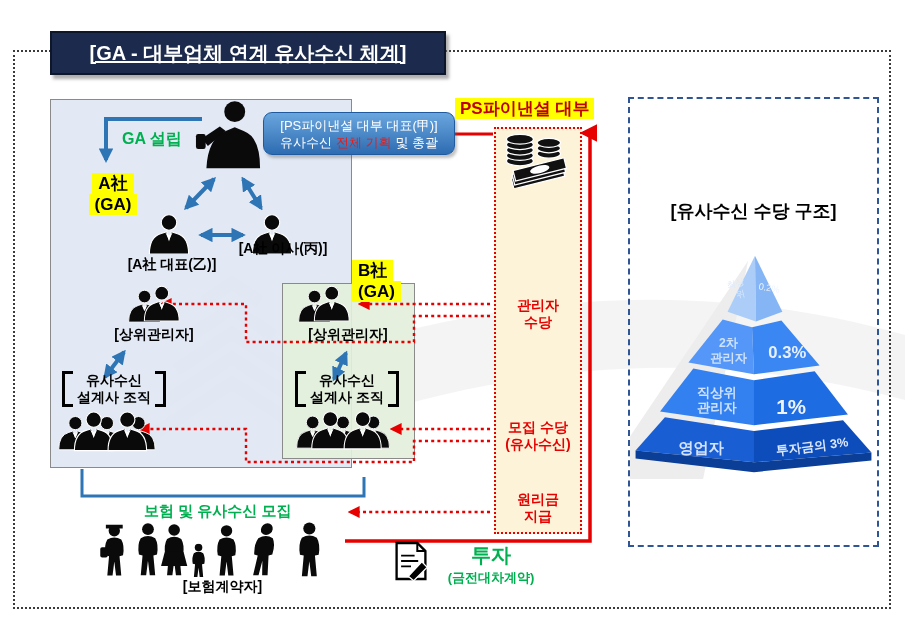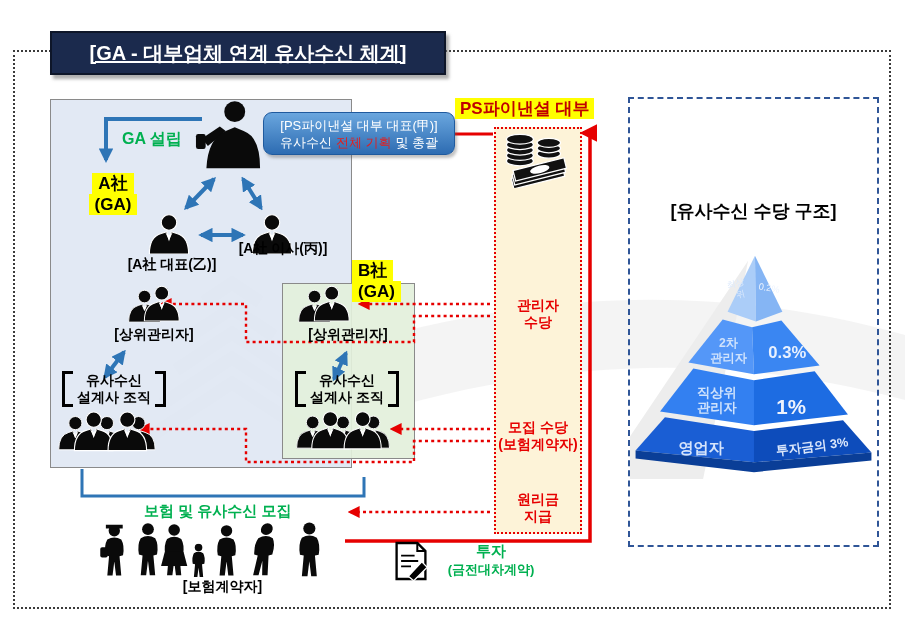--- a/index.html
+++ b/index.html
@@ -216,21 +216,21 @@
         <rect x="16" y="36" width="58" height="12" fill="#111" stroke="#fff" stroke-width="1.4"></rect>
         <ellipse cx="45" cy="42" rx="11" ry="4.2" fill="#fff"></ellipse>
       </g>
     </svg>
     <div class="fee" style="top:168px">
       <div>관리자</div>
       <div>수당</div>
     </div>
     <div class="fee" style="top:290px">
       <div>모집 수당</div>
-      <div>(보험계약자)</div>
+      <div>(유사수신)</div>
     </div>
     <div class="fee" style="top:362px">
       <div>원리금</div>
       <div>지급</div>
     </div>
   </div>
 
   <div class="abs z3 green" style="left:144px;top:502px;width:200px;font-size:15px">보험 및 유사수신 모집</div>
   <svg class="abs z3" style="left:92px;top:521px" width="256" height="58" viewBox="0 0 256 62">
     <g>
@@ -252,21 +252,21 @@
   </svg>
   <div class="abs z3 lbl" style="left:150px;top:578px;width:145px">[보험계약자]</div>
 
   <svg class="abs z3" style="left:393px;top:541px" width="36" height="40" viewBox="0 0 40 44">
     <path d="M4,2 H27 L36,11 V42 H4 Z" fill="#fff" stroke="#000" stroke-width="2.6"></path>
     <path d="M27,2 V11 H36" fill="none" stroke="#000" stroke-width="2.2"></path>
     <path d="M9,16 H24 M9,22 H28 M9,28 H20" stroke="#000" stroke-width="2"></path>
     <path d="M17,39 L32,23 L38,29 L23,44 Z" fill="#000" stroke="#fff" stroke-width="1.4"></path>
   </svg>
   <div class="abs z3" style="left:428px;top:542px;width:126px;text-align:center">
-    <div class="green" style="font-size:15px">투자</div>
+    <div class="green" style="font-size:20px">투자</div>
     <div class="green" style="font-size:13px">(금전대차계약)</div>
   </div>
 
   <div class="pyr-box">
     <div class="pyr-title">[유사수신 수당 구조]</div>
     <svg class="abs" style="left:0;top:150px" width="247" height="230" viewBox="0 0 247 235">
       <path d="M118,12 L-5,195 L-5,235 L72,235 Z" fill="#ededed"></path>
 
       <path d="M125,7 L97,64 L126,74 Z" fill="#abcdf8"></path>
       <path d="M125,7 L126,74 L153,64 Z" fill="#85b5f4"></path>

